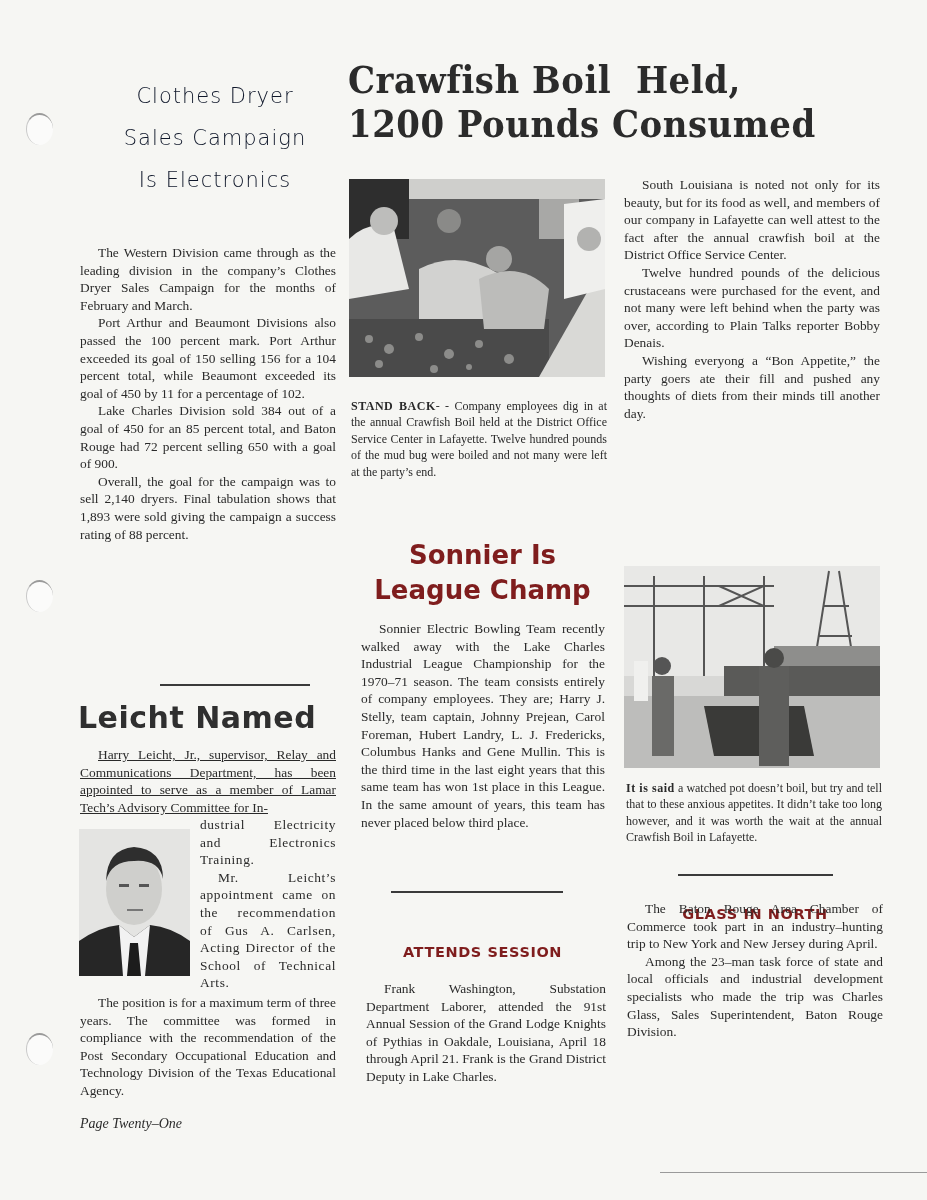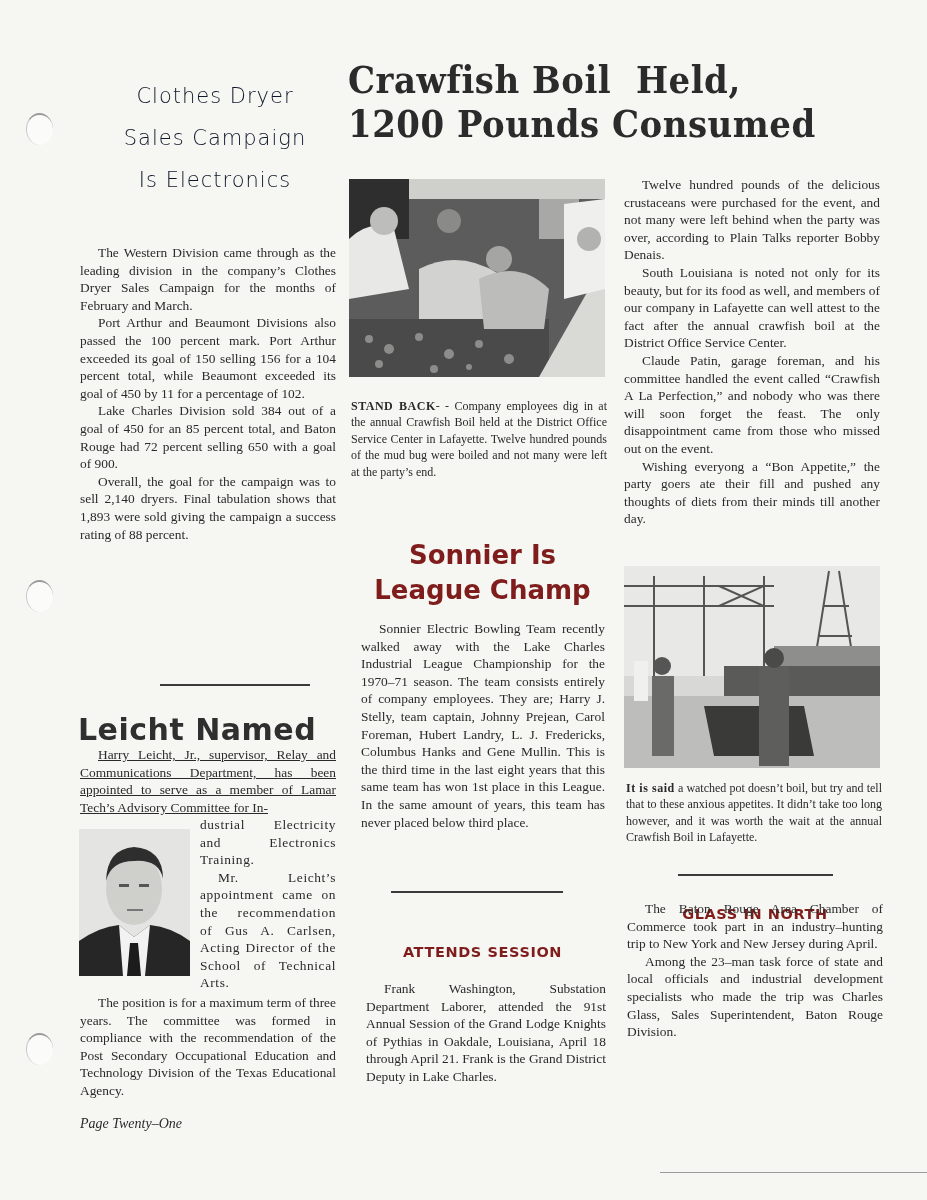--- a/index.html
+++ b/index.html
@@ -38,21 +38,21 @@
   <div>Is Electronics</div>
 </div>
 <div class="abs body-text" style="left:80px;top:244px;width:256px;">
   <p>The Western Division came through as the leading division in the company’s Clothes Dryer Sales Campaign for the months of February and March.</p>
   <p>Port Arthur and Beaumont Divisions also passed the 100 percent mark. Port Arthur exceeded its goal of 150 selling 156 for a 104 percent total, while Beaumont exceeded its goal of 450 by 11 for a percentage of 102.</p>
   <p>Lake Charles Division sold 384 out of a goal of 450 for an 85 percent total, and Baton Rouge had 72 percent selling 650 with a goal of 900.</p>
   <p>Overall, the goal for the campaign was to sell 2,140 dryers. Final tabulation shows that 1,893 were sold giving the campaign a success rating of 88 percent.</p>
 </div>
 <div class="rule" style="left:160px;top:684px;width:150px;"></div>
 
-<div class="abs sans-head" style="left:78px;top:700px;font-size:30px;letter-spacing:0.5px;color:#2f2f2f;margin-top:12px;">Leicht Named</div>
+<div class="abs sans-head" style="left:78px;top:700px;font-size:30px;letter-spacing:0.5px;color:#2f2f2f;">Leicht Named</div>
 <div class="abs body-text" style="left:80px;top:746px;width:256px;text-decoration:underline;">
   <p>Harry Leicht, Jr., supervisor, Relay and Communications Department, has been appointed to serve as a member of Lamar Tech’s Advisory Committee for In-</p>
 </div>
 <div class="photo" style="left:79px;top:829px;width:111px;height:147px;background:#e2e2e0;">
   <svg width="111" height="147" viewBox="0 0 111 147">
     <rect width="111" height="147" fill="#e4e4e2"></rect>
     <path d="M0 147 L0 112 Q20 98 40 96 L55 108 L71 96 Q92 98 111 112 L111 147 Z" fill="#262626"></path>
     <path d="M40 96 L55 108 L71 96 L66 147 L44 147 Z" fill="#f2f2f2"></path>
     <path d="M51 114 L59 114 L62 147 L48 147 Z" fill="#1c1c1c"></path>
     <ellipse cx="55" cy="60" rx="28" ry="36" fill="#cfcfcc"></ellipse>
@@ -117,23 +117,22 @@
   <p>Sonnier Electric Bowling Team recently walked away with the Lake Charles Industrial League Championship for the 1970–71 season. The team consists entirely of company employees. They are; Harry J. Stelly, team captain, Johnny Prejean, Carol Foreman, Hubert Landry, L. J. Fredericks, Columbus Hanks and Gene Mullin. This is the third time in the last eight years that this same team has won 1st place in this League. In the same amount of years, this team has never placed below third place.</p>
 </div>
 <div class="rule" style="left:391px;top:891px;width:172px;"></div>
 
 <div class="abs sans-head" style="left:355px;top:944px;width:255px;text-align:center;font-size:14.5px;letter-spacing:0.6px;">ATTENDS SESSION</div>
 <div class="abs body-text" style="left:366px;top:980px;width:240px;">
   <p>Frank Washington, Substation Department Laborer, attended the 91st Annual Session of the Grand Lodge Knights of Pythias in Oakdale, Louisiana, April 18 through April 21. Frank is the Grand District Deputy in Lake Charles.</p>
 </div>
 
 <div class="abs body-text" style="left:624px;top:176px;width:256px;">
+  <p>South Louisiana is noted not only for its beauty, but for its food as well, and members of our company in Lafayette can well attest to the fact after the annual crawfish boil at the District Office Service Center.</p>
   <p>Twelve hundred pounds of the delicious crustaceans were purchased for the event, and not many were left behind when the party was over, according to Plain Talks reporter Bobby Denais.</p>
-  <p>South Louisiana is noted not only for its beauty, but for its food as well, and members of our company in Lafayette can well attest to the fact after the annual crawfish boil at the District Office Service Center.</p>
-  <p>Claude Patin, garage foreman, and his committee handled the event called “Crawfish A La Perfection,” and nobody who was there will soon forget the feast. The only disappointment came from those who missed out on the event.</p>
   <p>Wishing everyong a “Bon Appetite,” the party goers ate their fill and pushed any thoughts of diets from their minds till another day.</p>
 </div>
 
 <div class="photo" style="left:624px;top:566px;width:256px;height:202px;">
   <svg width="256" height="202" viewBox="0 0 256 202">
     <rect width="256" height="202" fill="#d8d8d6"></rect>
     <rect x="0" y="0" width="256" height="110" fill="#e8e8e6"></rect>
     <g stroke="#555" stroke-width="2" fill="none">
       <path d="M0 20 L150 20 M0 40 L150 40 M30 10 L30 110 M80 10 L80 110 M140 10 L140 110"></path>
       <path d="M95 20 L140 40 M140 20 L95 40"></path>

